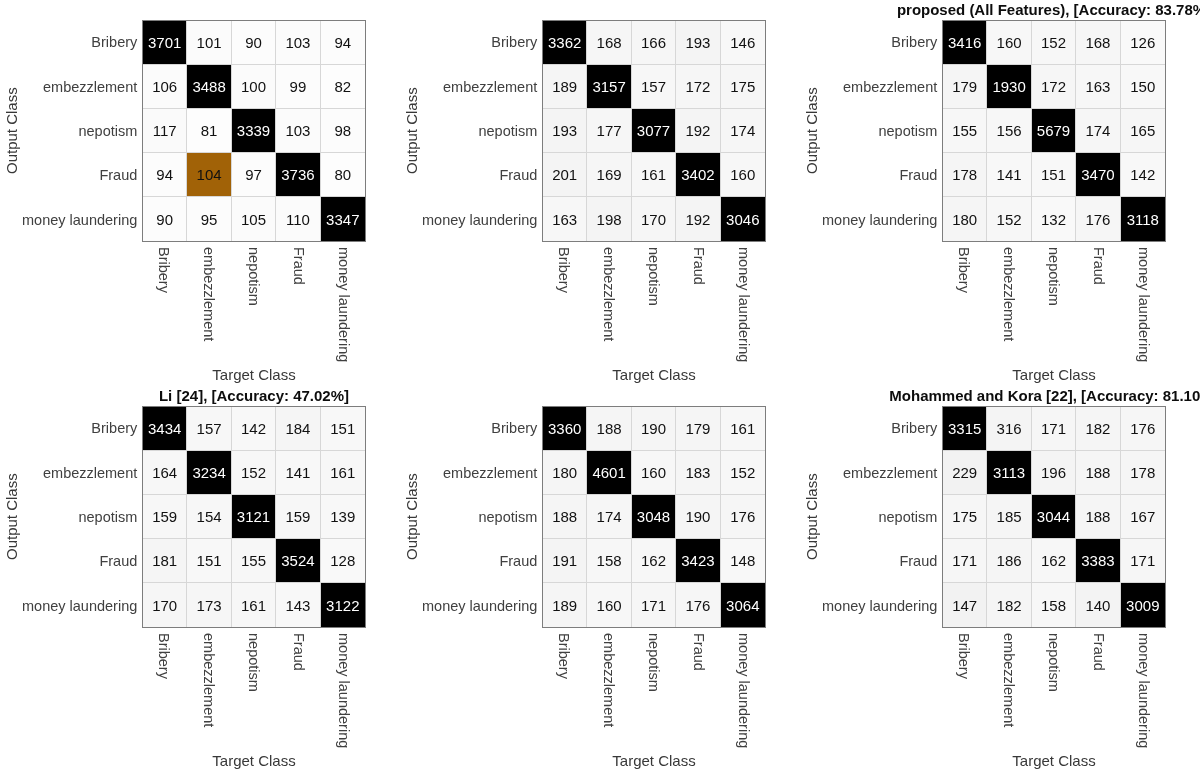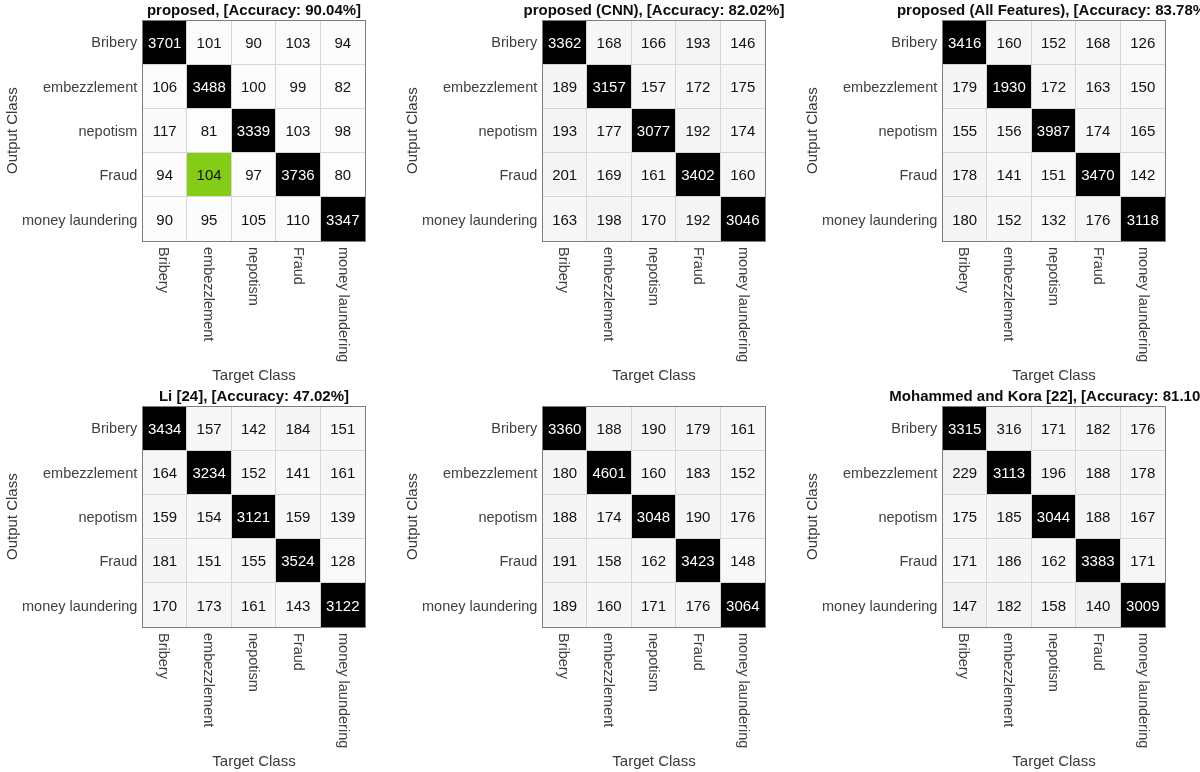--- a/index.html
+++ b/index.html
@@ -71,21 +71,20 @@
     justify-self: center; align-self: center;
     font-size: 15px; color: #383838; white-space: nowrap;
   }
 </style>
 </head>
 <body>
 
 <div class="figure">
 
   <section class="subplot">
-    <div class="sp-title">proposed, [Accuracy: 90.04%]</div>
     <div class="ylabel">Output Class</div>
     <div class="rowlabels">
         <div class="rowlabel">Bribery</div>
         <div class="rowlabel">embezzlement</div>
         <div class="rowlabel">nepotism</div>
         <div class="rowlabel">Fraud</div>
         <div class="rowlabel">money laundering</div>
       </div>
     <div class="matrix">
         <div class="cell diag">3701</div>
@@ -97,42 +96,41 @@
         <div class="cell diag">3488</div>
         <div class="cell" style="background: rgb(251, 251, 251);">100</div>
         <div class="cell" style="background: rgb(252, 252, 252);">99</div>
         <div class="cell" style="background: rgb(253, 253, 253);">82</div>
         <div class="cell" style="background: rgb(250, 250, 250);">117</div>
         <div class="cell" style="background: rgb(253, 253, 253);">81</div>
         <div class="cell diag">3339</div>
         <div class="cell" style="background: rgb(251, 251, 251);">103</div>
         <div class="cell" style="background: rgb(252, 252, 252);">98</div>
         <div class="cell" style="background: rgb(252, 252, 252);">94</div>
-        <div class="cell" style="background: #84cc16;">104</div>
+        <div class="cell" style="background: #a16207;">104</div>
         <div class="cell" style="background: rgb(252, 252, 252);">97</div>
         <div class="cell diag">3736</div>
         <div class="cell" style="background: rgb(253, 253, 253);">80</div>
         <div class="cell" style="background: rgb(252, 252, 252);">90</div>
         <div class="cell" style="background: rgb(252, 252, 252);">95</div>
         <div class="cell" style="background: rgb(251, 251, 251);">105</div>
         <div class="cell" style="background: rgb(251, 251, 251);">110</div>
         <div class="cell diag">3347</div>
       </div>
     <div class="collabels">
         <div class="collabel">Bribery</div>
         <div class="collabel">embezzlement</div>
         <div class="collabel">nepotism</div>
         <div class="collabel">Fraud</div>
         <div class="collabel">money laundering</div>
       </div>
     <div class="xlabel">Target Class</div>
   </section>
 
   <section class="subplot">
-    <div class="sp-title">proposed (CNN), [Accuracy: 82.02%]</div>
     <div class="ylabel">Output Class</div>
     <div class="rowlabels">
         <div class="rowlabel">Bribery</div>
         <div class="rowlabel">embezzlement</div>
         <div class="rowlabel">nepotism</div>
         <div class="rowlabel">Fraud</div>
         <div class="rowlabel">money laundering</div>
       </div>
     <div class="matrix">
         <div class="cell diag">3362</div>
@@ -187,21 +185,21 @@
         <div class="cell" style="background: rgb(247, 247, 247);">152</div>
         <div class="cell" style="background: rgb(246, 246, 246);">168</div>
         <div class="cell" style="background: rgb(249, 249, 249);">126</div>
         <div class="cell" style="background: rgb(245, 245, 245);">179</div>
         <div class="cell diag">1930</div>
         <div class="cell" style="background: rgb(246, 246, 246);">172</div>
         <div class="cell" style="background: rgb(247, 247, 247);">163</div>
         <div class="cell" style="background: rgb(248, 248, 248);">150</div>
         <div class="cell" style="background: rgb(247, 247, 247);">155</div>
         <div class="cell" style="background: rgb(247, 247, 247);">156</div>
-        <div class="cell diag">3987</div>
+        <div class="cell diag">5679</div>
         <div class="cell" style="background: rgb(246, 246, 246);">174</div>
         <div class="cell" style="background: rgb(246, 246, 246);">165</div>
         <div class="cell" style="background: rgb(245, 245, 245);">178</div>
         <div class="cell" style="background: rgb(248, 248, 248);">141</div>
         <div class="cell" style="background: rgb(248, 248, 248);">151</div>
         <div class="cell diag">3470</div>
         <div class="cell" style="background: rgb(248, 248, 248);">142</div>
         <div class="cell" style="background: rgb(245, 245, 245);">180</div>
         <div class="cell" style="background: rgb(247, 247, 247);">152</div>
         <div class="cell" style="background: rgb(249, 249, 249);">132</div>

